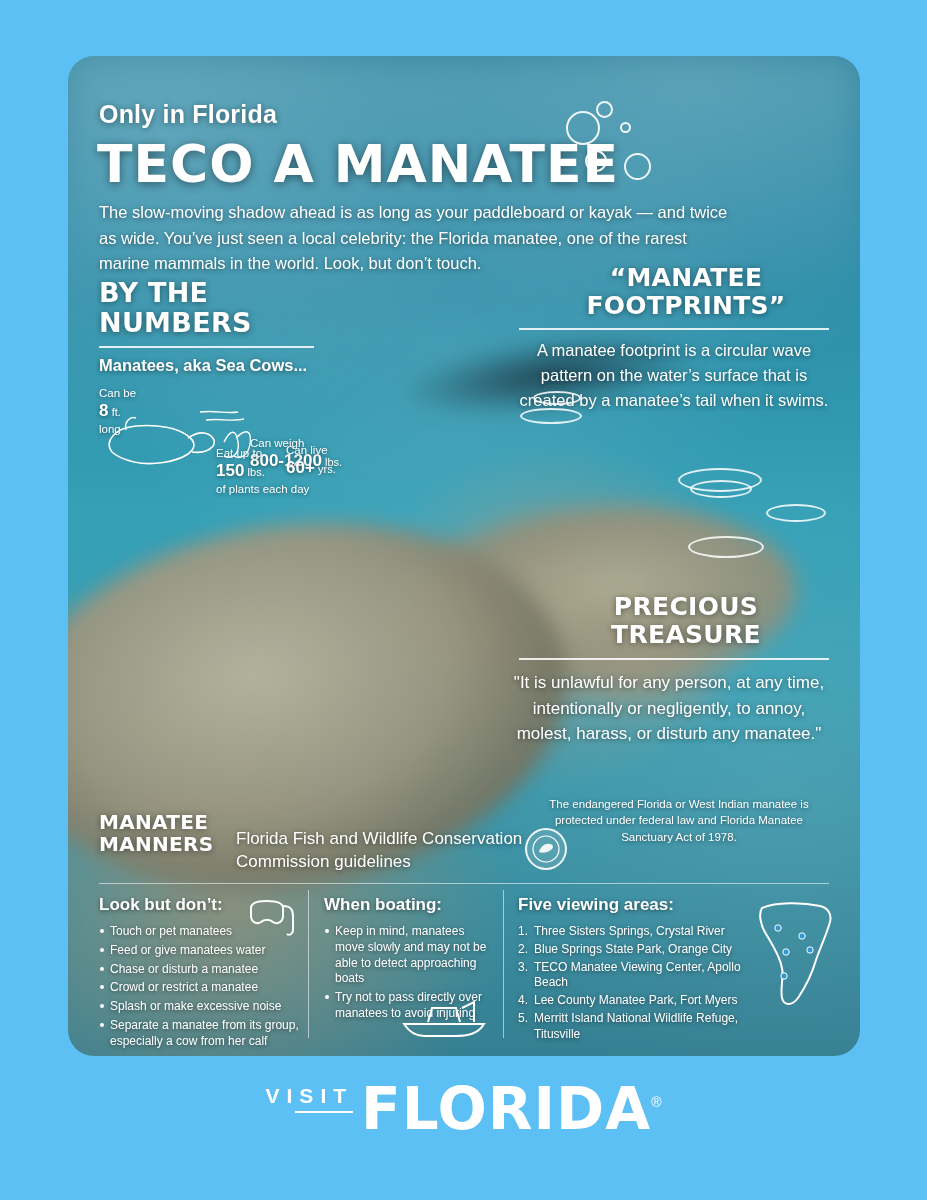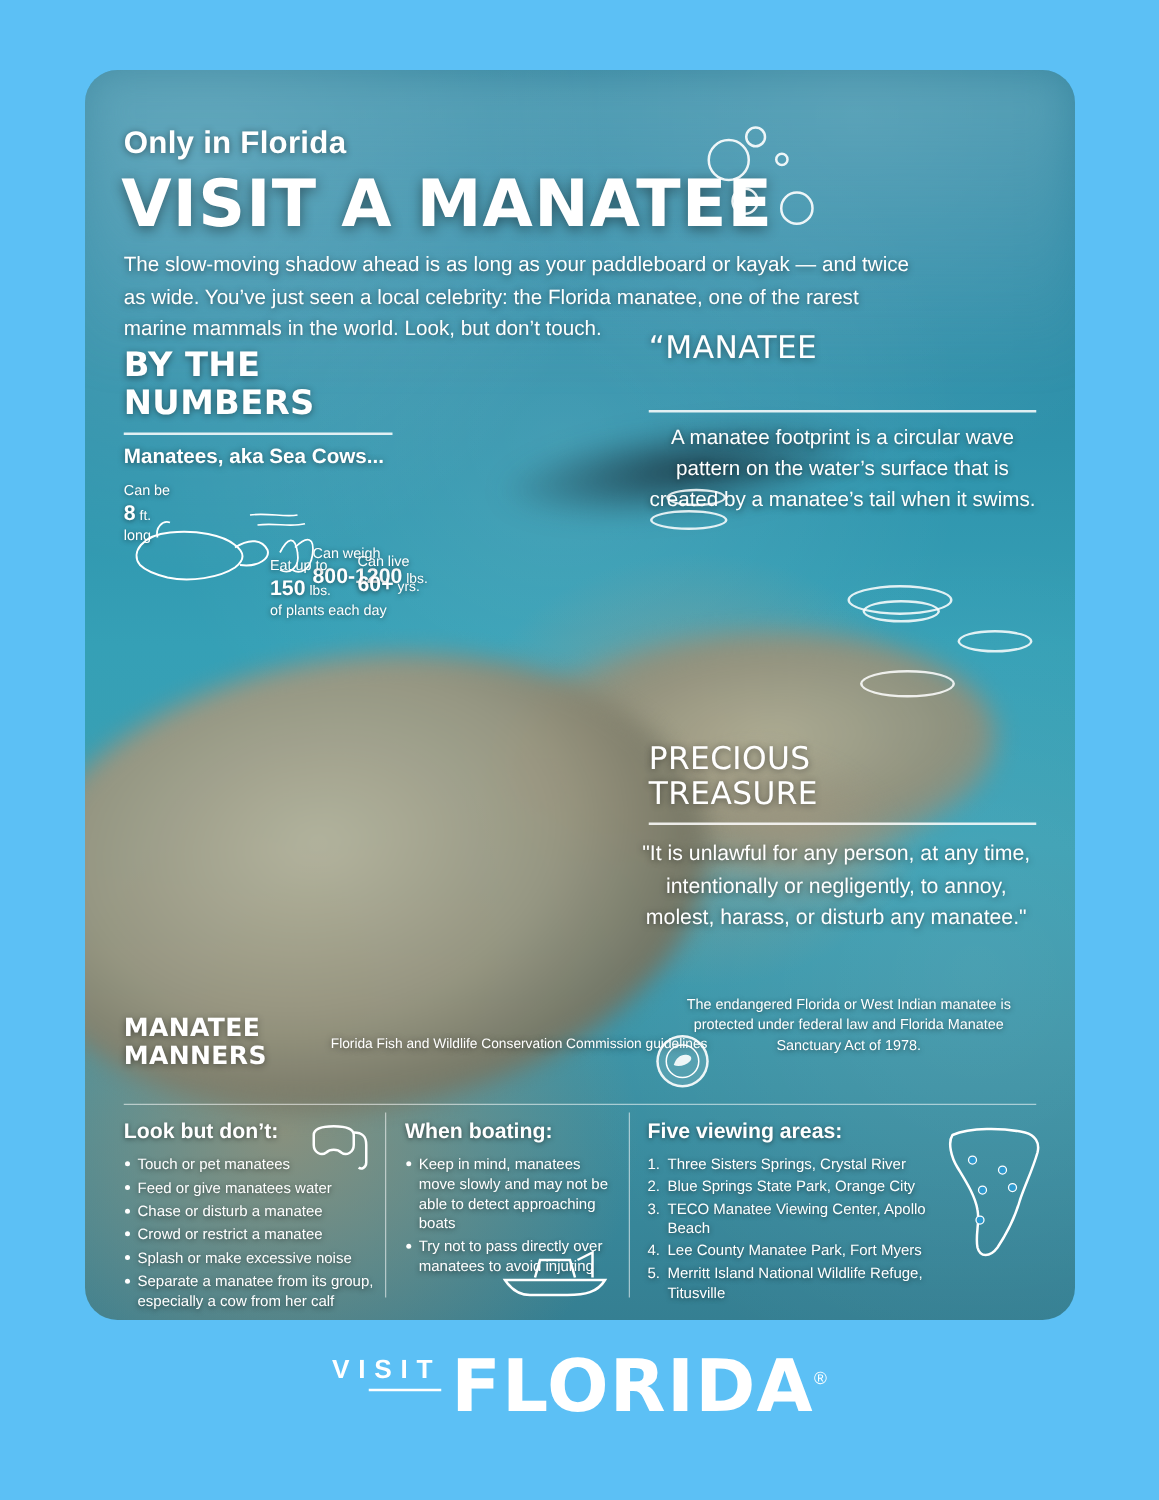--- a/index.html
+++ b/index.html
@@ -99,22 +99,22 @@
   .bytn-sub {
     position:absolute; left:31px; top:300px;
     font-size:16.5px; font-weight:600; text-shadow:0 1px 5px rgba(0,0,0,.5);
   }
   .fact { position:absolute; font-size:11.5px; line-height:1.25; text-shadow:0 1px 4px rgba(0,0,0,.5); }
   .fact b { font-size:17px; }
   .fact .unit { font-size:11px; }
 
   
   .rcol-head {
-    position:absolute; right:31px; width:310px; text-align:left;
-    font-size:25px; font-weight:normal; line-height:1.12; letter-spacing:.3px;
+    position:absolute; right:19px; width:310px; text-align:center;
+    font-size:25px; font-weight:bold; line-height:1.12; letter-spacing:.3px;
     text-shadow:0 1px 6px rgba(0,0,0,.45);
     font-family:"DejaVu Sans", sans-serif;
   }
   .rcol-body {
     position:absolute; right:31px; width:310px; text-align:center;
     font-size:16.5px; line-height:1.5; text-shadow:0 1px 5px rgba(0,0,0,.5);
   }
   .ripple { position:absolute; border:2px solid rgba(255,255,255,.85); border-radius:50%; }
 
   
@@ -129,21 +129,21 @@
 
   
   .mm-title {
     position:absolute; left:31px; top:755px; width:180px;
     font-size:20px; font-weight:bold; line-height:1.1; letter-spacing:.3px;
     text-shadow:0 1px 6px rgba(0,0,0,.45);
     font-family:"DejaVu Sans", sans-serif;
   }
   .mm-sub {
     position:absolute; left:168px; top:772px; width:330px;
-    font-size:11px; line-height:1.35; text-shadow:0 1px 5px rgba(0,0,0,.5);text-align:right;
+    font-size:17px; line-height:1.35; text-shadow:0 1px 5px rgba(0,0,0,.5);
   }
   .fwc-seal {
     position:absolute; left:457px; top:772px; width:42px; height:42px;
     border-radius:50%; border:2px solid rgba(255,255,255,.9);
     background: rgba(255,255,255,.12);
     display:flex; align-items:center; justify-content:center;
   }
 
   .panel { position:absolute; font-size:12px; line-height:1.33; text-shadow:0 1px 4px rgba(0,0,0,.5); }
   .panel h4 { font-size:17px; font-weight:bold; margin-bottom:7px; }
@@ -181,21 +181,21 @@
 
   <div class="blob light-top"></div>
   <div class="blob surface-dark"></div>
   <div class="blob manatee-mid"></div>
   <div class="blob manatee-tail"></div>
   <div class="blob manatee-big"></div>
 
   <div id="content">
 
     <div class="kicker">Only in Florida</div>
-    <div class="bigtitle">VISIT A MANATEE</div>
+    <div class="bigtitle">TECO A MANATEE</div>
     <div class="intro">The slow-moving shadow ahead is as long as your paddleboard or kayak — and twice as wide. You’ve just seen a local celebrity: the Florida manatee, one of the rarest marine mammals in the world. Look, but don’t touch.</div>
 
     <div class="bub" style="left:528px; top:45px; width:17px; height:17px;"></div>
     <div class="bub" style="left:552px; top:66px; width:11px; height:11px;"></div>
     <div class="bub" style="left:498px; top:55px; width:34px; height:34px;"></div>
     <div class="bub" style="left:517px; top:94px; width:22px; height:22px;"></div>
     <div class="bub" style="left:556px; top:97px; width:27px; height:27px;"></div>
 
     <div class="bytn-title">
       <span>BY THE</span><br>
@@ -235,20 +235,21 @@
       <path d="M92,30 C104,22 114,24 118,32 C120,38 112,46 96,44" fill="none" stroke="#ffffff" stroke-width="1.6"></path>
       <path d="M30,22 C28,14 34,8 40,10" fill="none" stroke="#ffffff" stroke-width="1.4"></path>
       <path d="M104,4 C118,2 132,6 142,4" fill="none" stroke="#ffffff" stroke-width="1.3"></path>
       <path d="M110,12 C124,10 136,14 148,11" fill="none" stroke="#ffffff" stroke-width="1.3"></path>
       <path d="M128,34 C134,22 140,20 142,34 C144,46 136,52 128,48" fill="none" stroke="#ffffff" stroke-width="1.4"></path>
       <path d="M140,30 C150,20 156,22 154,36 C152,48 144,52 138,48" fill="none" stroke="#ffffff" stroke-width="1.4"></path>
     </svg>
 
     <div class="rcol-head" style="top:208px;">
       <span>“MANATEE</span><br>
+      <span>FOOTPRINTS”</span>
     </div>
     <div class="rule" style="right:31px; top:272px; width:310px;"></div>
     <div class="rcol-body" style="top:282px;">A manatee footprint is a circular wave pattern on the water’s surface that is created by a manatee’s tail when it swims.</div>
 
     <div class="ripple" style="left:465px; top:335px; width:48px; height:14px;"></div>
     <div class="ripple" style="left:452px; top:352px; width:62px; height:16px;"></div>
     <div class="ripple" style="left:610px; top:412px; width:84px; height:24px;"></div>
     <div class="ripple" style="left:622px; top:424px; width:62px; height:18px;"></div>
     <div class="ripple" style="left:698px; top:448px; width:60px; height:18px;"></div>
     <div class="ripple" style="left:620px; top:480px; width:76px; height:22px;"></div>

